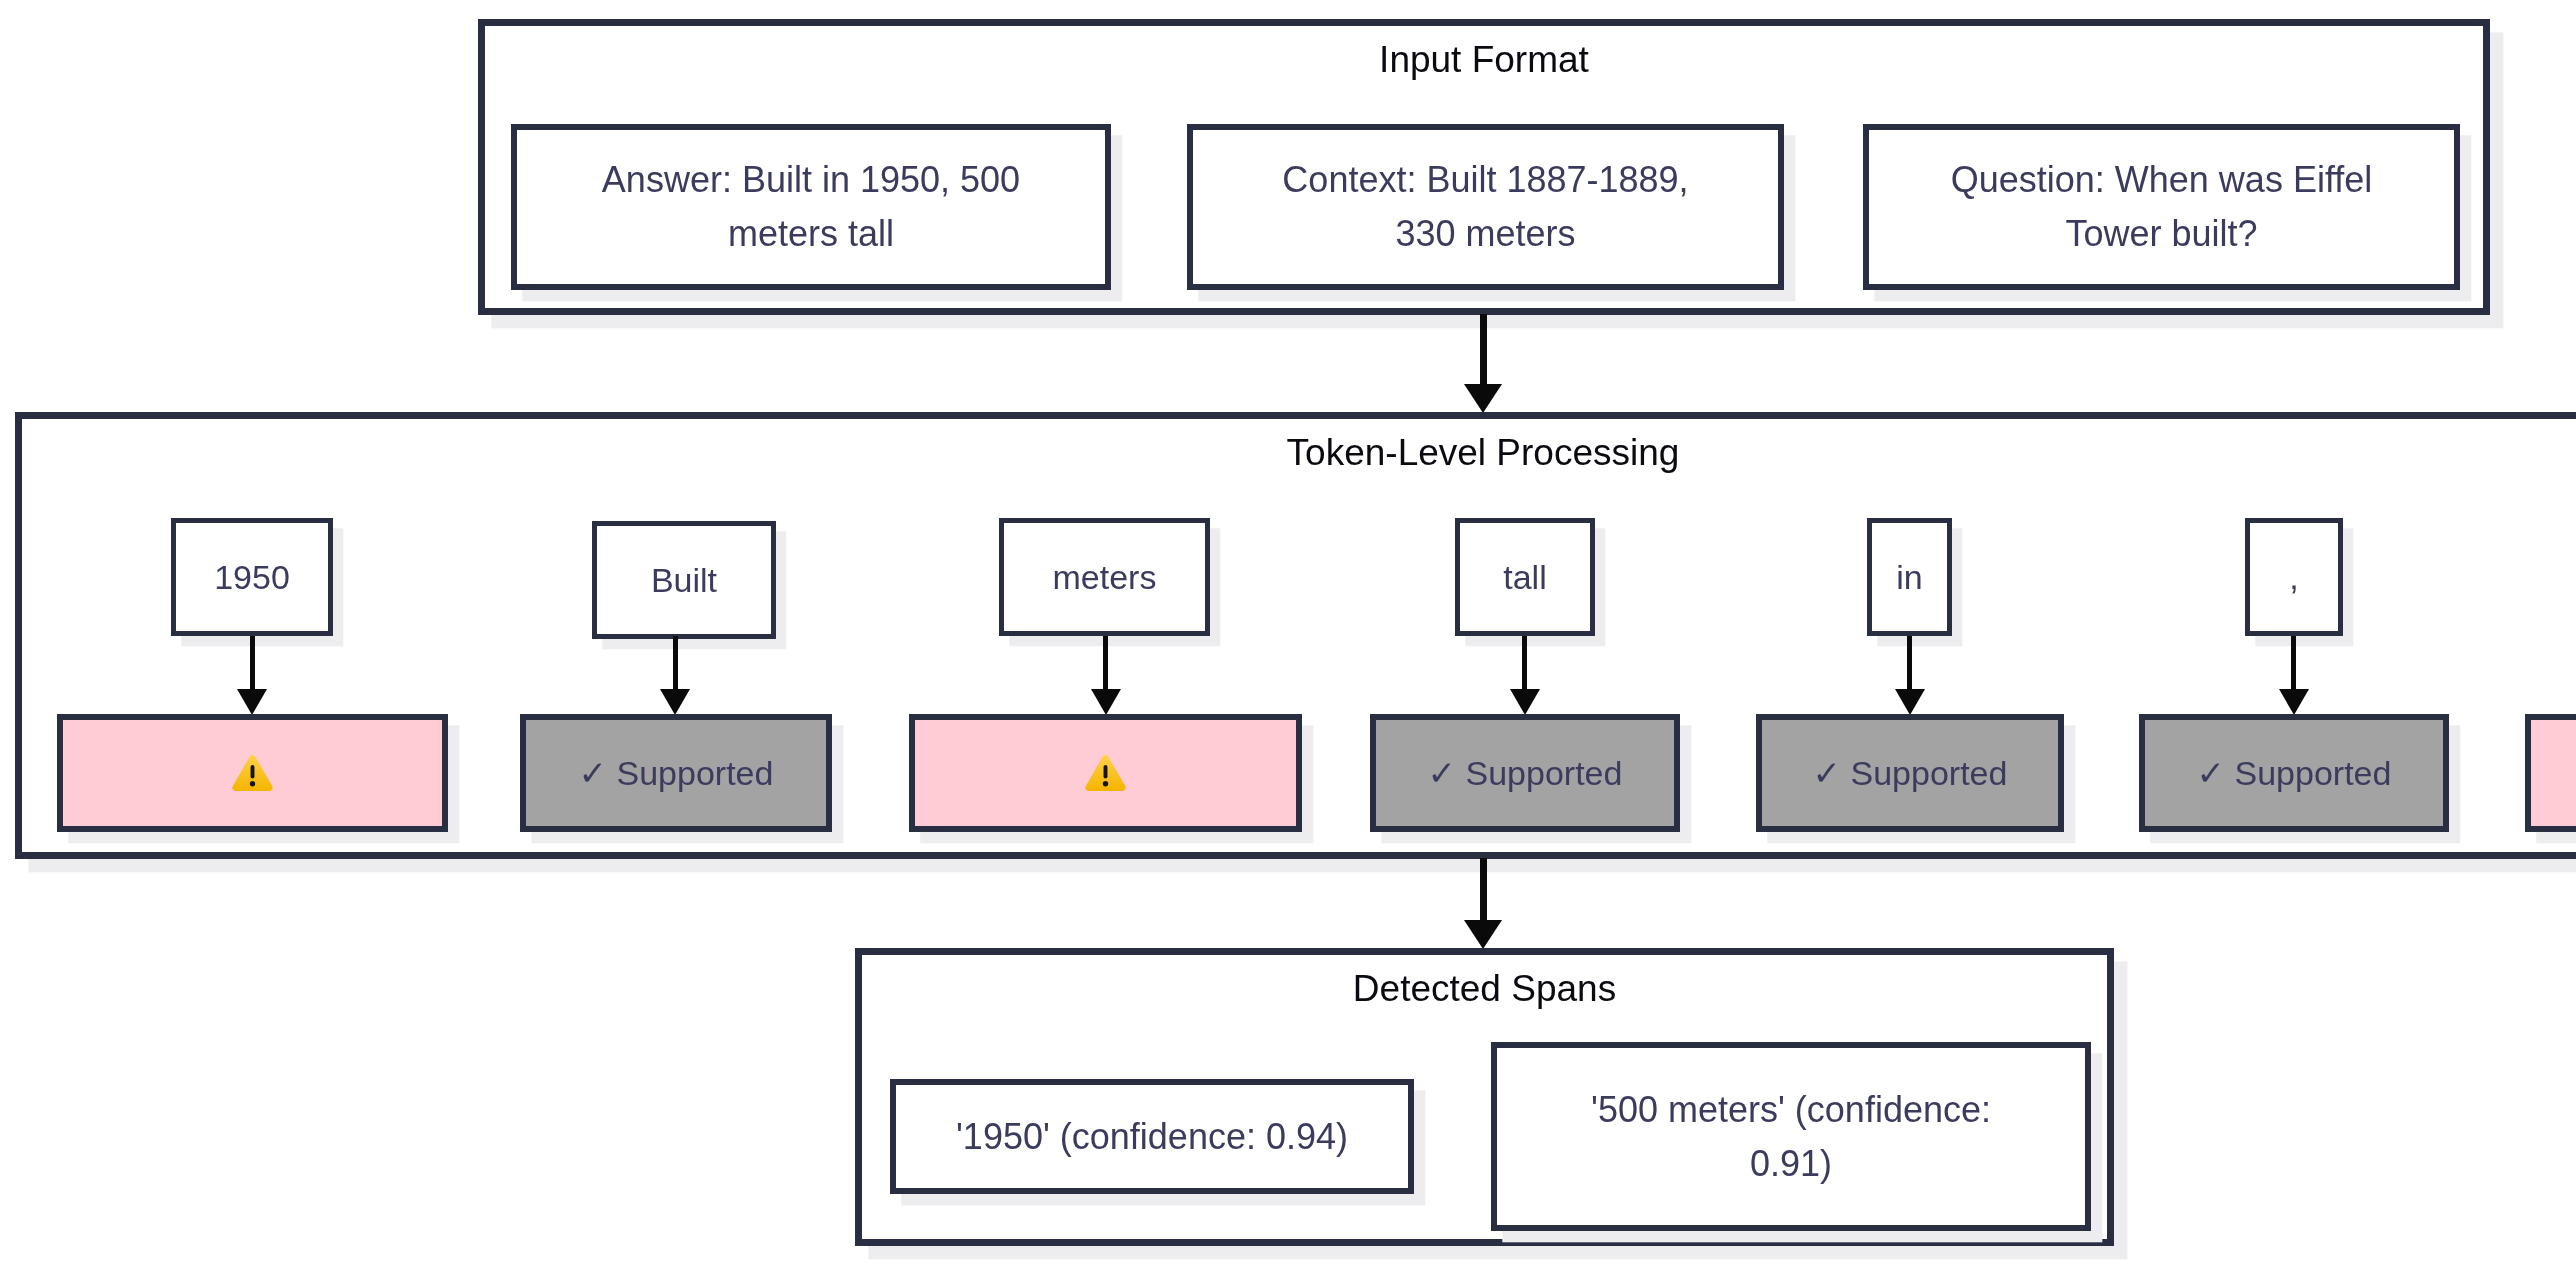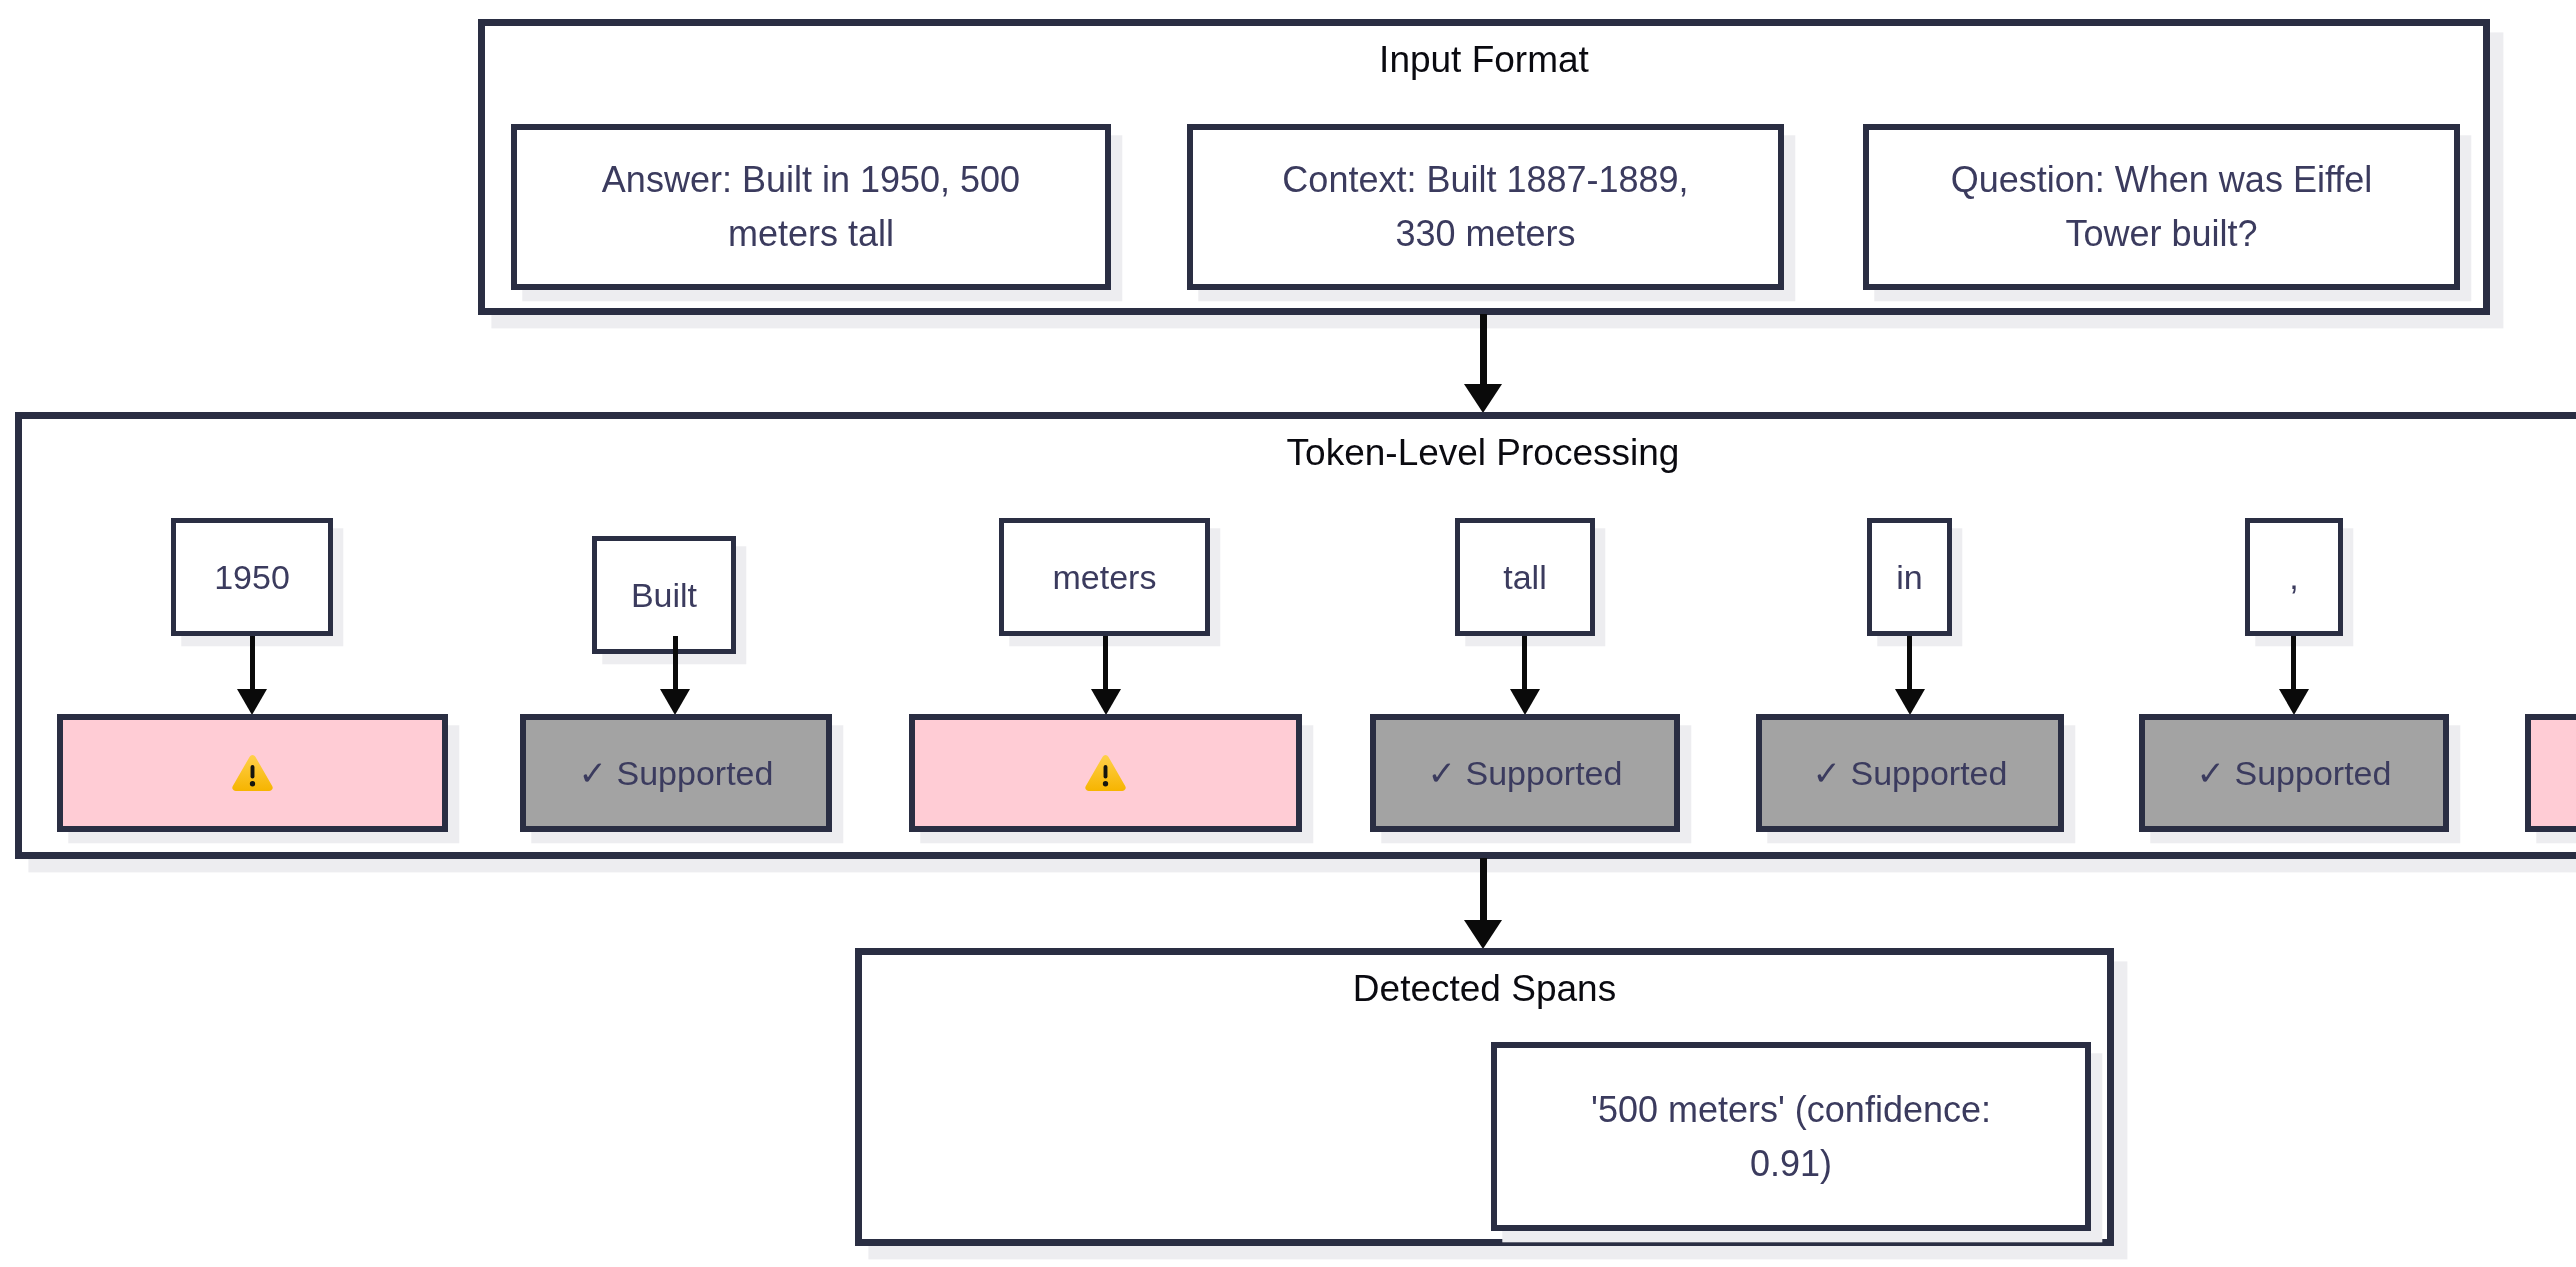--- a/index.html
+++ b/index.html
@@ -115,21 +115,21 @@
     <div class="stem" style="left:228px; top:217px; width:5.2px; height:53px;"></div>
     <div class="head small" style="left:215px; top:270px;"></div>
     <div class="resultbox warn" style="left:35px; top:295px; width:391px; height:118px;">
       <svg class="warn-icon" viewBox="0 0 24 22">
         <path d="M10.4 1.5 L0.9 18.0 a1.9 1.9 0 0 0 1.65 2.9 H21.45 a1.9 1.9 0 0 0 1.65 -2.9 L13.6 1.5 a1.85 1.85 0 0 0 -3.2 0 Z" fill="url(#gold)"></path>
         <rect x="10.9" y="6.2" width="2.2" height="7.6" rx="1.1" fill="#15150f"></rect>
         <circle cx="12" cy="16.8" r="1.5" fill="#15150f"></circle>
       </svg>
     </div>
 
-    <div class="tokenbox" style="left:570px; top:117px; width:144px; height:118px;">
+    <div class="tokenbox" style="left:570px; top:102px; width:184px; height:118px;">
       <span>Built</span>
     </div>
     <div class="stem" style="left:651px; top:217px; width:5.2px; height:53px;"></div>
     <div class="head small" style="left:638px; top:270px;"></div>
     <div class="resultbox" style="left:498px; top:295px; width:312px; height:118px;">
       <span>✓ Supported</span>
     </div>
 
     <div class="tokenbox" style="left:977px; top:99px; width:211px; height:118px;">
       <span>meters</span>
@@ -174,20 +174,23 @@
     <div class="resultbox warn" style="left:2503px; top:295px; width:391px; height:118px;">
       
     </div>
   </div>
 
   <div class="stem" style="left:1480px; top:858px; width:7.2px; height:62px;"></div>
   <div class="head big" style="left:1464px; top:920px;"></div>
 
   <div class="secbox" style="left:855px; top:948px; width:1259px; height:298px;">
     <div class="sec-title">Detected Spans</div>
+    <div class="innerbox" style="left:28px; top:124px; width:524px; height:115px;">
+      <span>'1950' (confidence: 0.94)</span>
+    </div>
     <div class="innerbox" style="left:629px; top:87px; width:600px; height:189px;">
       <span>'500 meters' (confidence:
 0.91)</span>
     </div>
   </div>
 
 </div>
 
 
 </body></html>

